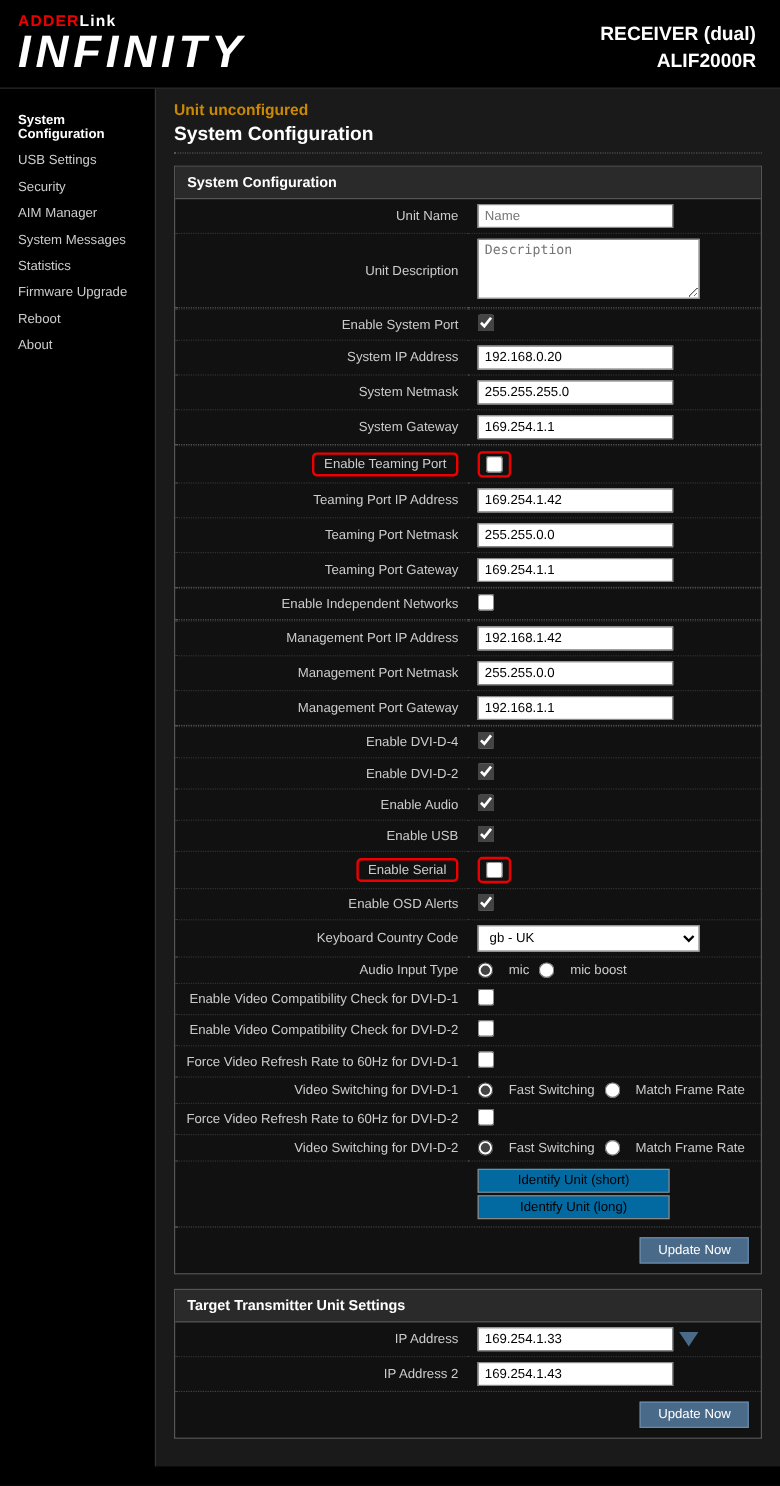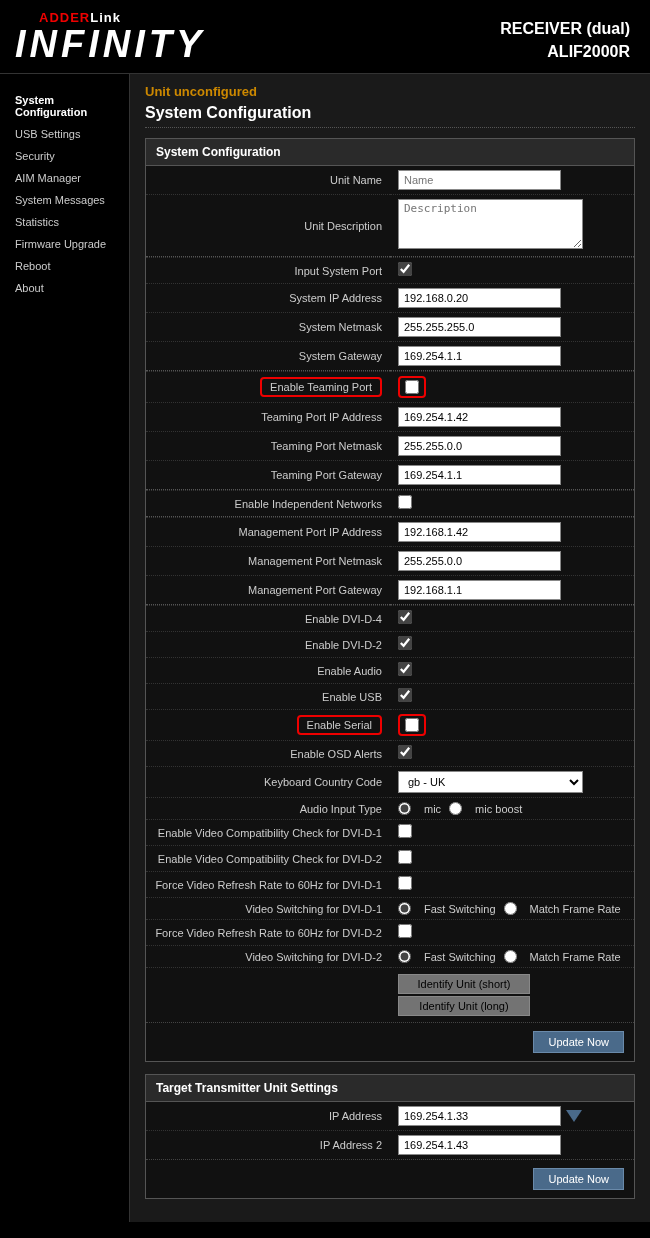--- a/index.html
+++ b/index.html
@@ -22,21 +22,20 @@
     }
     #logo-area {
       display: flex;
       flex-direction: column;
     }
     .logo-adder {
       font-size: 13px;
       font-weight: bold;
       color: #fff;
       letter-spacing: 1px;
-      margin-left: 24px;
     }
     .logo-adder span { color: #e00; }
     .logo-infinity {
       font-size: 38px;
       font-weight: bold;
       color: #fff;
       letter-spacing: 4px;
       line-height: 1;
       font-style: italic;
     }
@@ -188,29 +187,29 @@
       background: #4a6a8a;
       color: #fff;
       border: 1px solid #6a8aaa;
       padding: 4px 14px;
       font-size: 11px;
       cursor: pointer;
     }
 
     
     .identify-btn {
-      background: #737373;
+      background: #0369a1;
       color: #000;
       border: 1px solid #888;
       padding: 3px 10px;
       font-size: 11px;
       cursor: pointer;
       display: block;
       margin: 2px 0;
-      width: 132px;
+      width: 160px;
     }
 
     
     .ip-with-arrow {
       display: flex;
       align-items: center;
       gap: 5px;
     }
     .dropdown-arrow {
       width: 0;
@@ -272,21 +271,21 @@
           <td class="value-cell">
             <textarea placeholder="Description" style=""></textarea>
           </td>
         </tr>
 
         <tr>
               <td colspan="2" style="border-top:1px dotted #555;padding:0;"></td>
             </tr>
 
         <tr>
-          <td class="label-cell">Input System Port</td>
+          <td class="label-cell">Enable System Port</td>
           <td class="value-cell">
             <input type="checkbox" checked="" style="">
           </td>
         </tr>
 
         <tr>
           <td class="label-cell">System IP Address</td>
           <td class="value-cell">
             <input type="text" value="192.168.0.20" style="">
           </td>

